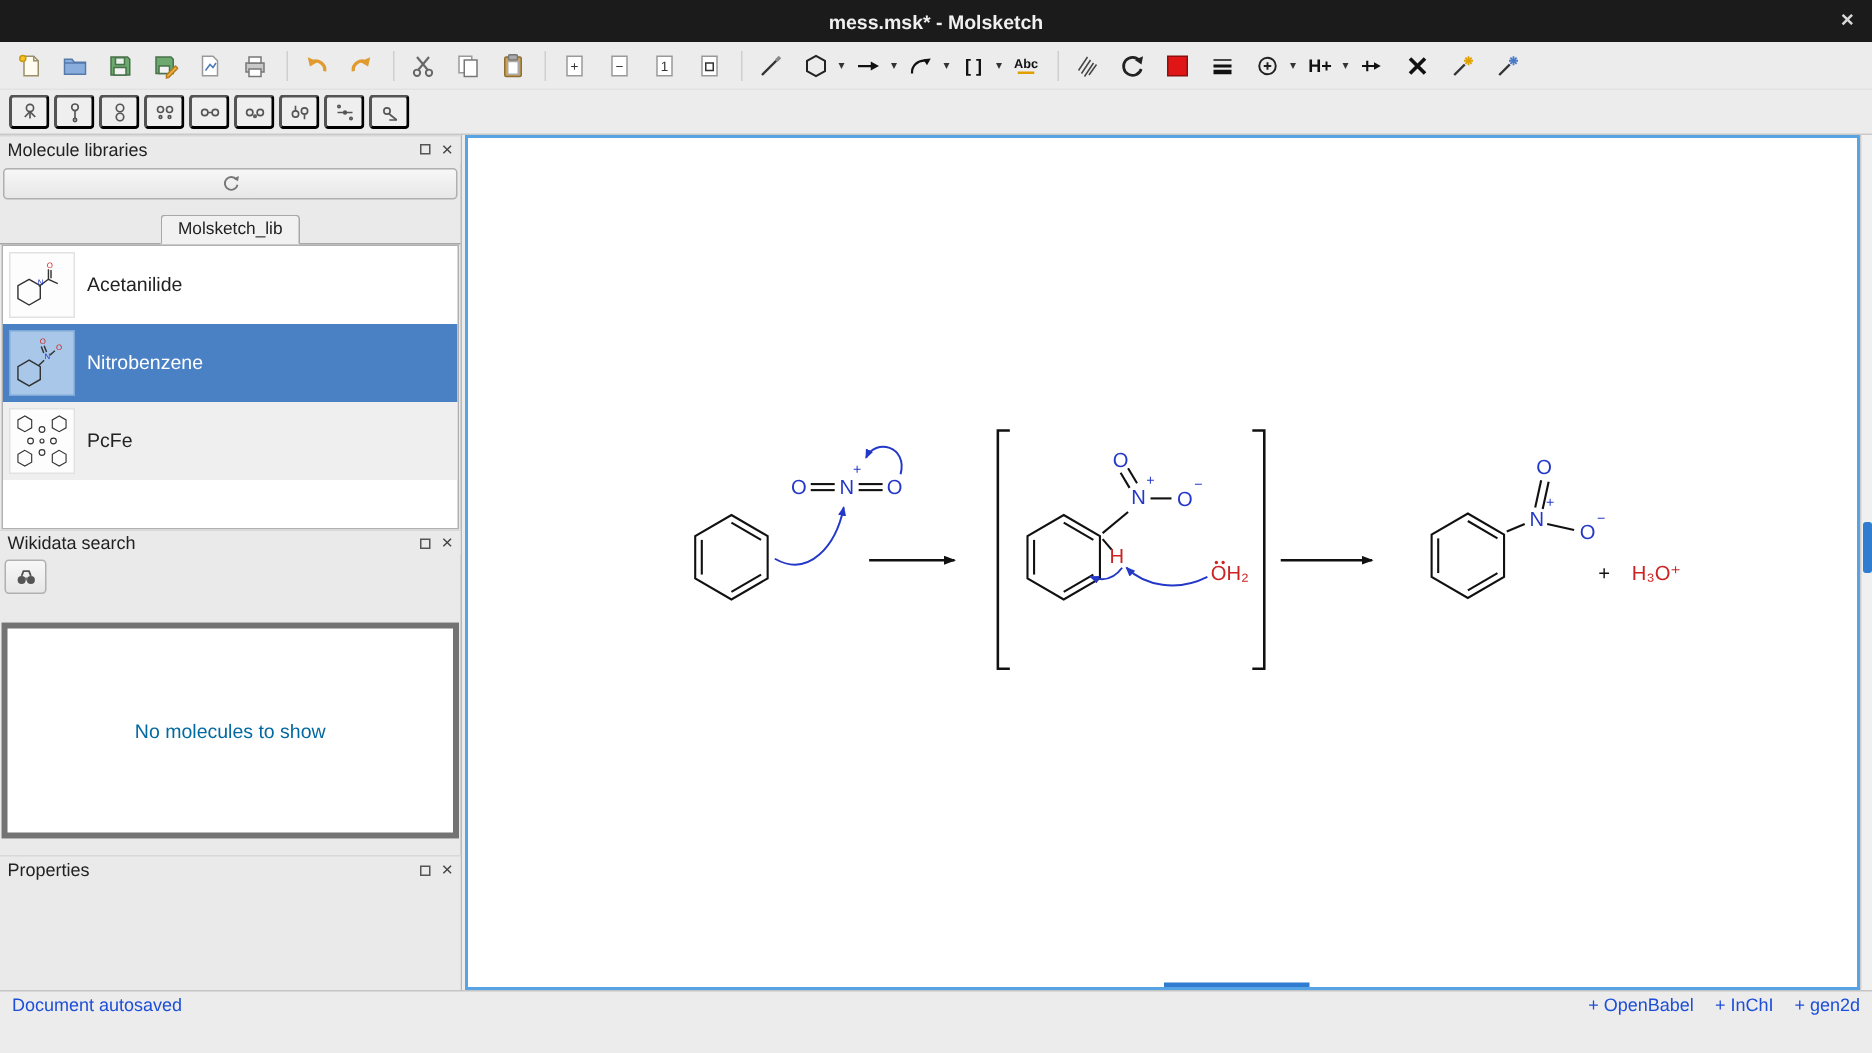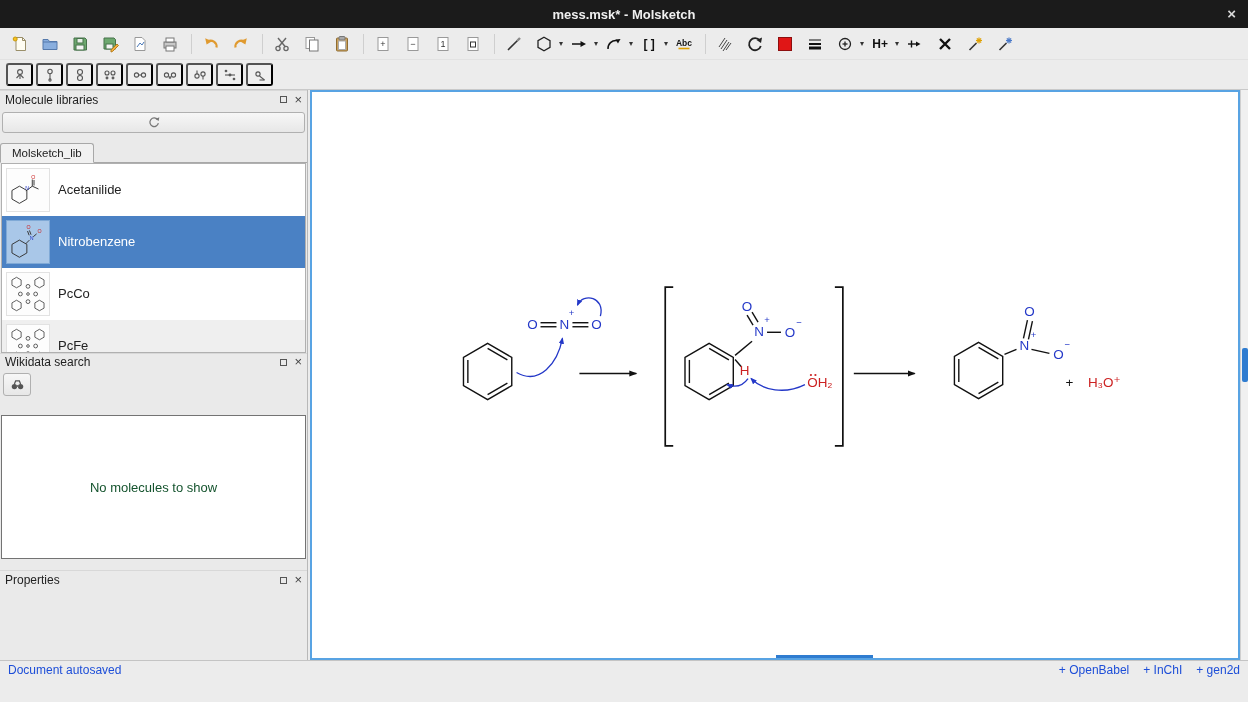--- a/index.html
+++ b/index.html
@@ -38,21 +38,21 @@
   .dhead{height:19px;display:flex;align-items:center;padding:0 5px;font-size:12px;color:#222;background:#eaeaea;border-top:1px solid #d8d8d8}
   .dtitle{flex:1}
   .dbtn{margin-left:7px;color:#444;font-size:13px;line-height:12px;display:flex;align-items:center}
   .floatsq{width:7px;height:7px;border:1px solid #555;display:inline-block}
 
   
   .dock-lib{height:263px}
   .refreshwrap{padding:3px 2px}
   .refreshbtn{height:21px;width:100%;border:1px solid #b0b0b0;border-radius:3px;background:linear-gradient(#f7f7f7,#e7e7e7);display:flex;align-items:center;justify-content:center}
   .refreshbtn svg{width:14px;height:14px}
-  .tabsrow{height:27px;position:relative;display:flex;align-items:flex-end}
+  .tabsrow{height:27px;position:relative;display:flex;justify-content:center;align-items:flex-end}
   .tabsrow::after{content:"";position:absolute;left:0;right:0;bottom:0;border-bottom:1px solid #a8a8a8}
   .tab{position:relative;z-index:2;font-size:11.5px;padding:3px 11px 3px;background:#f1f1f1;border:1px solid #a8a8a8;border-bottom:1px solid #f1f1f1;border-radius:3px 3px 0 0;color:#222}
   .liblist{height:191px;background:#fff;border:1px solid #b0b0b0;margin:0 1px;overflow:hidden}
   .librow{height:52px;display:flex;align-items:center;gap:8px;padding:3px 4px}
   .librow.alt{background:#efefef}
   .librow.sel{background:var(--selection)}
   .librow.sel .liblabel{color:#fff}
   .thumb{width:44px;height:44px;background:#fdfdfd;border:1px solid #e2e2e2;flex:none}
   .librow.sel .thumb{background:#a9c7e8;border-color:#7fa9d6}
   .thumb svg{width:100%;height:100%}
@@ -62,21 +62,21 @@
   .tt{font-size:5.5px;text-anchor:middle;fill:#333}
   .tt.red{fill:var(--atom-red)} .tt.blue{fill:var(--atom-blue)}
 
   
   .dock-wiki{height:207px}
   .searchrow{height:30px;display:flex;align-items:center;gap:4px;padding:3px}
   .searchrow input{flex:1;height:22px;border:1px solid #9a9a9a;border-radius:2px;padding:0 6px;font-size:12px;font-family:inherit;color:#333;background:#fff}
   .searchrow input::placeholder{color:#9a9a9a}
   .binocbtn{width:28px;height:23px;border:1px solid #b0b0b0;border-radius:3px;background:linear-gradient(#f7f7f7,#e7e7e7);display:flex;align-items:center;justify-content:center}
   .binocbtn svg{width:15px;height:15px}
-  .wikiempty{height:158px;margin:16px 1px 1px;background:#fff;border:1px solid #737373;display:flex;align-items:center;justify-content:center;font-size:13px;color:#14532d}
+  .wikiempty{height:158px;margin:16px 1px 1px;background:#fff;border:4px solid #737373;display:flex;align-items:center;justify-content:center;font-size:13px;color:#0369a1}
 
   .dockgap{height:10px}
 
   
   .dock-props{flex:1}
   .propshint{font-size:12px;color:#9a9a9a;padding:5px 6px}
   .propsbody{flex:1;background:#eaeaea}
 
   
   .canvaswrap{flex:1;display:flex}
@@ -500,36 +500,20 @@
                     <line x1="27.5" y1="16.5" x2="31" y2="13.5"></line>
                     <line x1="23.2" y1="15" x2="21.5" y2="10.5"></line>
                     <line x1="25.2" y1="14.4" x2="23.5" y2="9.9"></line>
                   </g>
                   <text x="25.8" y="19.5" class="tt blue">N</text>
                   <text x="22.5" y="8.5" class="tt red">O</text>
                   <text x="34" y="13" class="tt red">O</text>
                 </svg></span>
               <span class="liblabel">Nitrobenzene</span>
             </div>
-            <div class="librow">
-              <span class="thumb"><svg viewBox="0 0 44 44">
-                  <g class="tb-lines thin">
-                    <polygon points="10.0,4.5 5.2,7.3 5.2,12.8 10.0,15.5 14.8,12.8 14.8,7.3"></polygon>
-                    <polygon points="34.0,4.5 29.2,7.3 29.2,12.8 34.0,15.5 38.8,12.8 38.8,7.3"></polygon>
-                    <polygon points="10.0,28.5 5.2,31.3 5.2,36.8 10.0,39.5 14.8,36.8 14.8,31.3"></polygon>
-                    <polygon points="34.0,28.5 29.2,31.3 29.2,36.8 34.0,39.5 38.8,36.8 38.8,31.3"></polygon>
-                    <circle cx="22" cy="14" r="2"></circle>
-                    <circle cx="22" cy="30" r="2"></circle>
-                    <circle cx="14" cy="22" r="2"></circle>
-                    <circle cx="30" cy="22" r="2"></circle>
-                    <circle cx="22" cy="22" r="1.4"></circle>
-                  </g>
-                </svg></span>
-              <span class="liblabel">PcCo</span>
-            </div>
             <div class="librow alt">
               <span class="thumb"><svg viewBox="0 0 44 44">
                   <g class="tb-lines thin">
                     <polygon points="10.0,4.5 5.2,7.3 5.2,12.8 10.0,15.5 14.8,12.8 14.8,7.3"></polygon>
                     <polygon points="34.0,4.5 29.2,7.3 29.2,12.8 34.0,15.5 38.8,12.8 38.8,7.3"></polygon>
                     <polygon points="10.0,28.5 5.2,31.3 5.2,36.8 10.0,39.5 14.8,36.8 14.8,31.3"></polygon>
                     <polygon points="34.0,28.5 29.2,31.3 29.2,36.8 34.0,39.5 38.8,36.8 38.8,31.3"></polygon>
                     <circle cx="22" cy="14" r="2"></circle>
                     <circle cx="22" cy="30" r="2"></circle>
                     <circle cx="14" cy="22" r="2"></circle>

